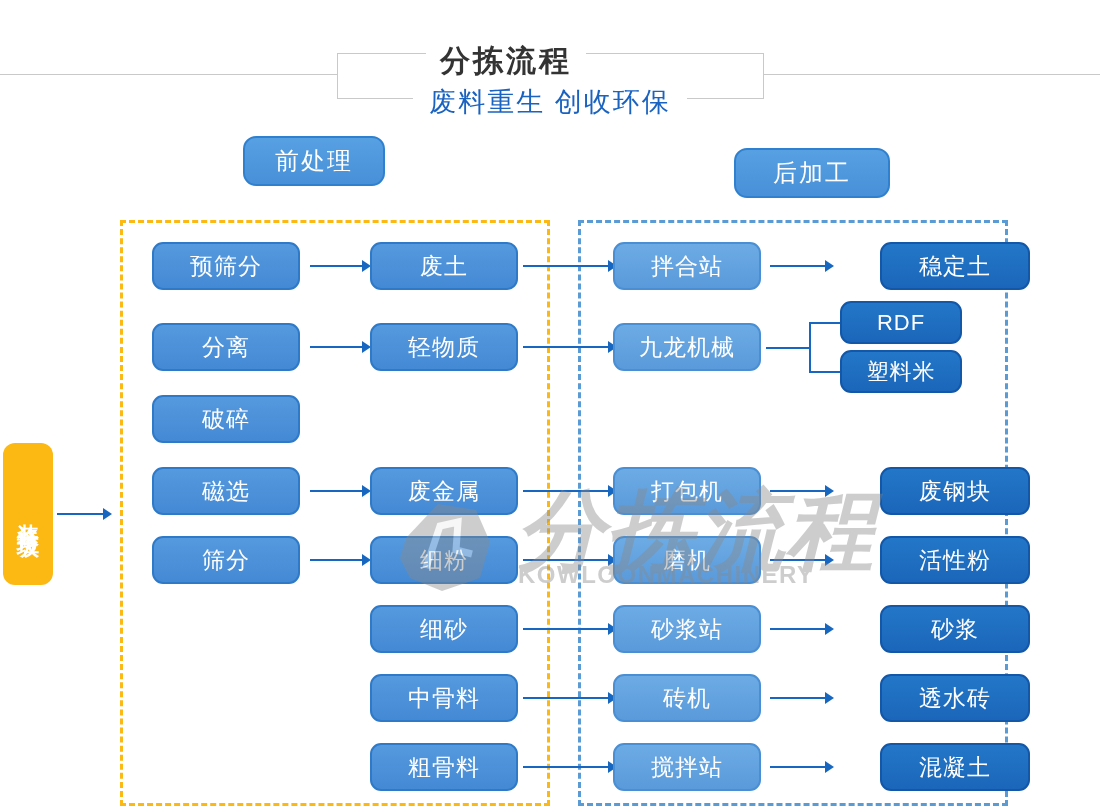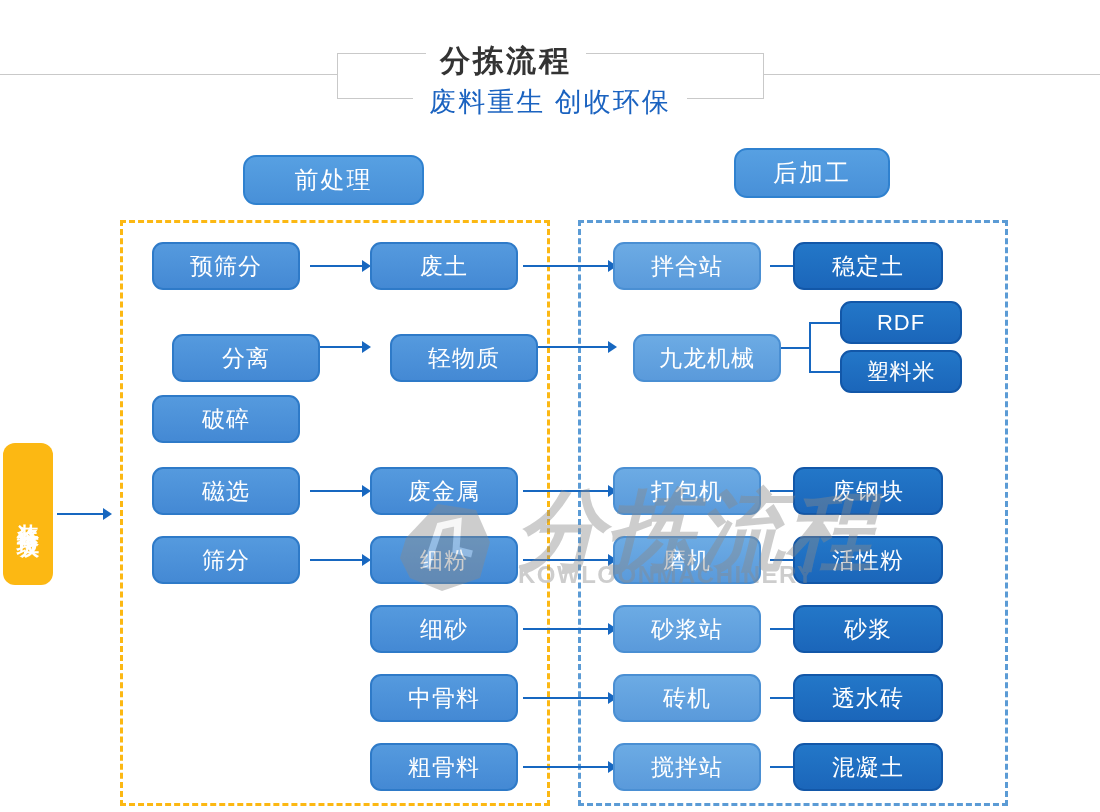--- a/index.html
+++ b/index.html
@@ -35,21 +35,21 @@
     display:inline-block; background:#fff; padding:0 16px;
     font-size:27px; color:#1b63c0; letter-spacing:2px;text-align:right;
   }
   
   .group-btn {
     position:absolute; height:50px; border-radius:13px;
     background:linear-gradient(180deg,#57a0e2,#4890d8);
     border:2px solid #2f81cf; color:#fff; font-size:24px; letter-spacing:2px;
     display:flex; align-items:center; justify-content:center;
   }
-  #btn-pre  { left:243px; top:155px; width:181px; }
+  #btn-pre  { left:243px; top:136px; width:142px; }
   #btn-post { left:734px; top:148px; width:156px; }
   
   .region { position:absolute; top:220px; width:430px; height:586px; }
   #region-pre  { left:120px; border:3px dashed #fcb813; }
   #region-post { left:578px; border:3px dashed #5b9bd5; }
   
   .source-box {
     position:absolute; left:3px; top:443px; width:50px; height:142px;
     background:#fcb813; border-radius:12px; color:#fff;
     font-size:22px; font-weight:bold; line-height:1.45;
@@ -67,22 +67,22 @@
     background:linear-gradient(180deg,#6cabe4,#5a9adb);
     border-color:#4a8fd3;
   }
   .node.dark {
     background:linear-gradient(180deg,#2377c8,#1b66ba);
     border-color:#1257a8;
   }
   .node.small { width:122px; height:43px; font-size:22px; }
   
   .c1 { left:152px; } .c2 { left:370px; } .c3 { left:613px; }
-  .c4 { left:793px; width:150px; } .c4s { left:840px; }
-  .r1 { top:242px; } .r2 { top:334px;margin-left:20px; } .r3 { top:395px; } .r4 { top:467px; }
+  .c4 { left:880px; width:150px; } .c4s { left:840px; }
+  .r1 { top:242px; } .r2 { top:323px; } .r3 { top:395px; } .r4 { top:467px; }
   .r5 { top:536px; } .r6 { top:605px; } .r7 { top:674px; } .r8 { top:743px; }
   
   .arrow {
     position:absolute; height:2px; background:#1767c0; z-index:3;
   }
   .arrow::after {
     content:""; position:absolute; right:-9px; top:-5px;
     border-left:9px solid #1767c0;
     border-top:6px solid transparent; border-bottom:6px solid transparent;
   }

